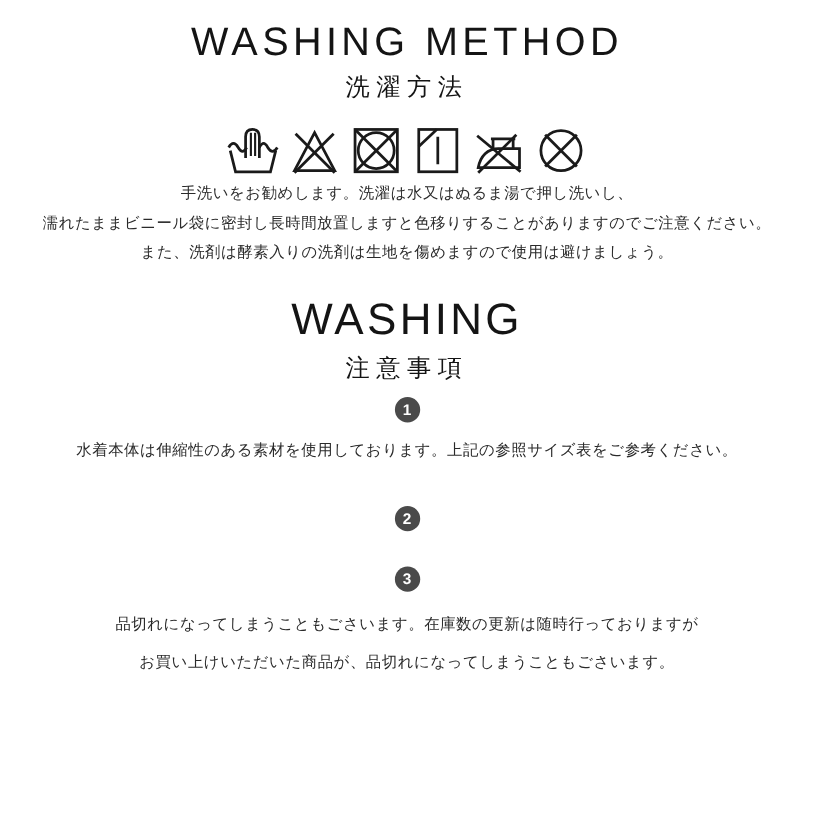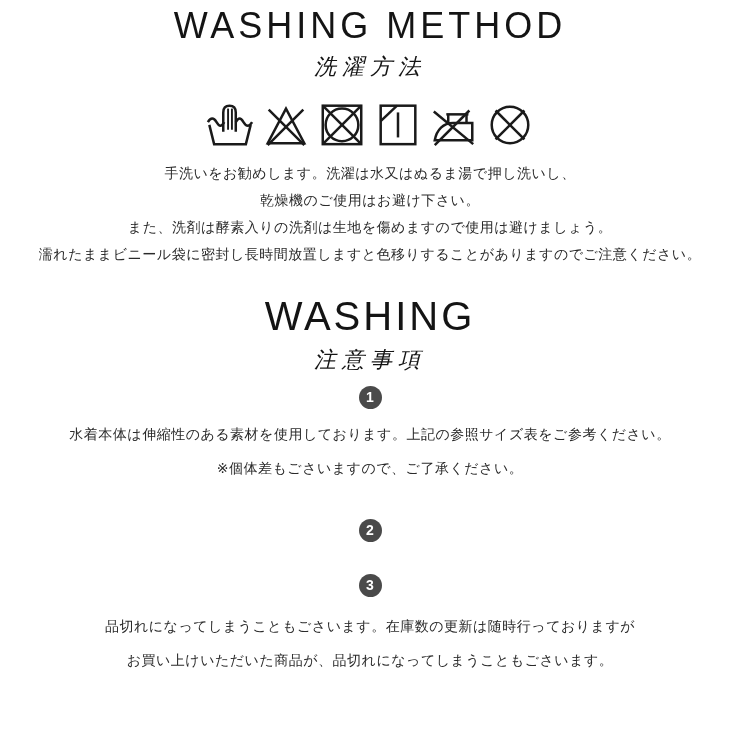--- a/index.html
+++ b/index.html
@@ -10,57 +10,56 @@
   .page {
     width: 740px;
     height: 676px;
     margin: 0 auto;
     background: #ffffff;
     font-family: "Liberation Sans", "DejaVu Sans", sans-serif;
     color: #222222;
     text-align: center;
     overflow: hidden;
     box-sizing: border-box;
-    padding-top: 4px;
+    padding-top: 16px;
   }
   .en-title {
     font-size: 36px;
     font-weight: 400;
     letter-spacing: 4px;
     color: #141414;
     margin: 0;
     line-height: 1.2;
   }
   .jp-subtitle {
     font-size: 22px;
     font-weight: 500;
     letter-spacing: 6px;
     color: #141414;
     margin: 6px 0 0 0;
     line-height: 1.3;
-    font-style: italic;
   }
   .icons-row {
     margin-top: 12px;
     display: flex;
     justify-content: center;
     align-items: flex-end;
     gap: 6px;
     height: 56px;
   }
   .icons-row svg {
     display: block;
   }
   .care-svg {
     stroke: #1a1a1a;
     fill: none;
     stroke-width: 2.6;
   }
   .body-lines {
-    margin-top: 10px;
+    margin-top: 0;
     font-size: 14px;
     line-height: 27px;
     letter-spacing: 0.5px;
     color: #2a2a2a;
   }
   .body-lines p { margin: 0; }
   .caution-section {
     margin-top: 24px;
   }
   .caution-section .en-title {
@@ -158,35 +157,33 @@
         <svg class="care-svg" width="50" height="54" viewBox="0 0 52 54">
           <circle cx="26" cy="29" r="19"></circle>
           <path d="M11 14 L41 44"></path>
           <path d="M41 14 L11 44"></path>
         </svg>
       </span>
     </div>
 
     <div class="body-lines">
       <p>手洗いをお勧めします。洗濯は水又はぬるま湯で押し洗いし、</p>
-      <p>乾燥機のご使用はお避け下さい。</p>
+      <p>濡れたままビニール袋に密封し長時間放置しますと色移りすることがありますのでご注意ください。</p>
       <p>また、洗剤は酵素入りの洗剤は生地を傷めますので使用は避けましょう。</p>
-      <p>濡れたままビニール袋に密封し長時間放置しますと色移りすることがありますのでご注意ください。</p>
     </div>
   </section>
 
   <section class="caution-section">
     <h1 class="en-title">WASHING</h1>
     <h2 class="jp-subtitle">注意事項</h2>
 
     <div class="caution-item">
       <div class="badge gap-badge-1">1</div>
       <div class="item-lines">
         <p>水着本体は伸縮性のある素材を使用しております。上記の参照サイズ表をご参考ください。</p>
-        <p>※個体差もごさいますので、ご了承ください。</p>
       </div>
     </div>
 
     <div class="caution-item">
       <div class="badge gap-badge-2">2</div>
       <div class="item-lines gap-item2-lines">
       </div>
     </div>
 
     <div class="caution-item">

